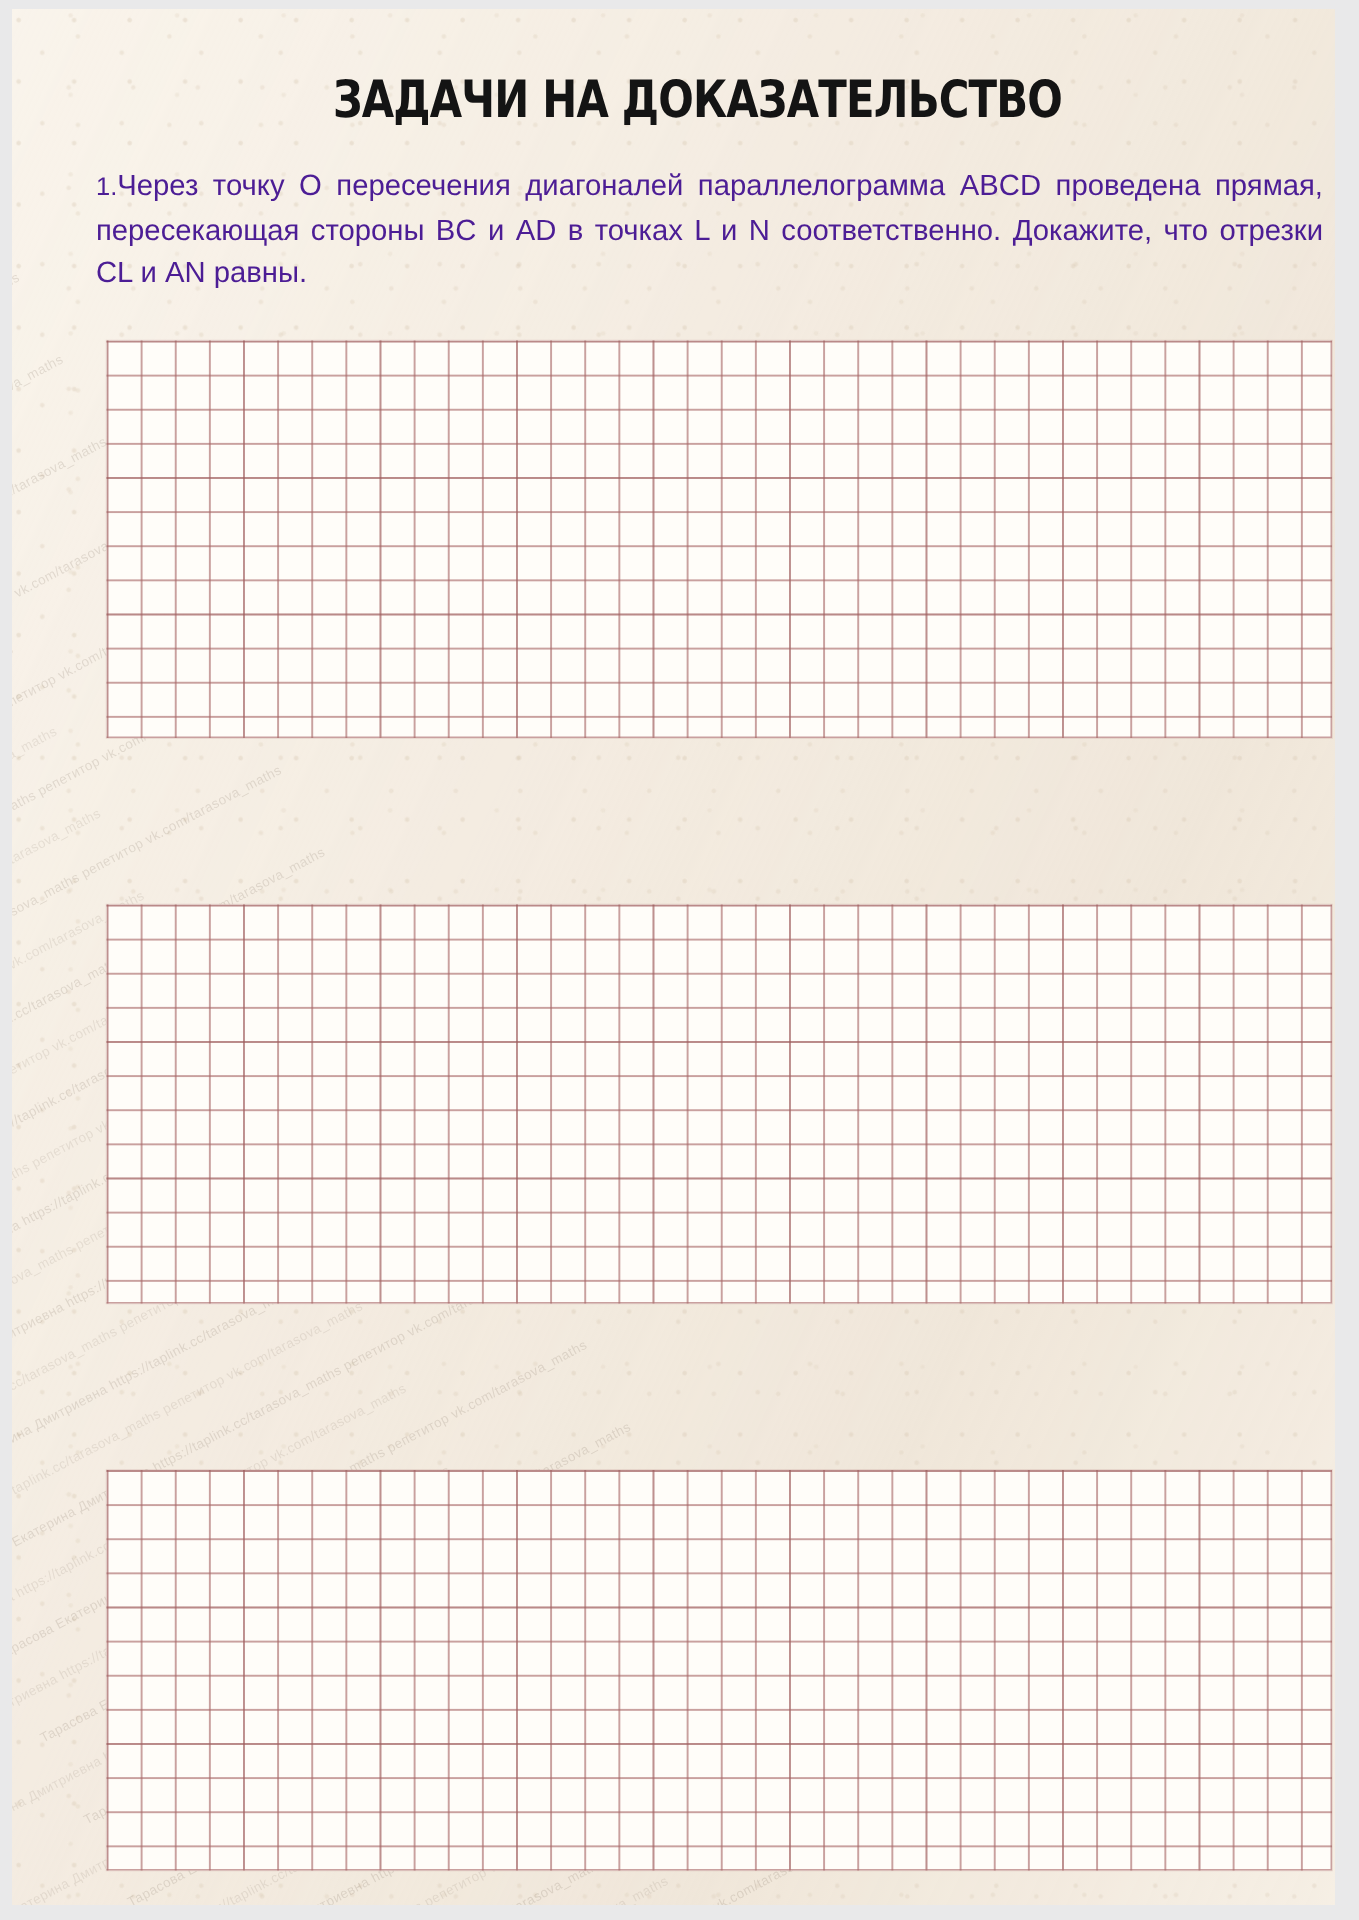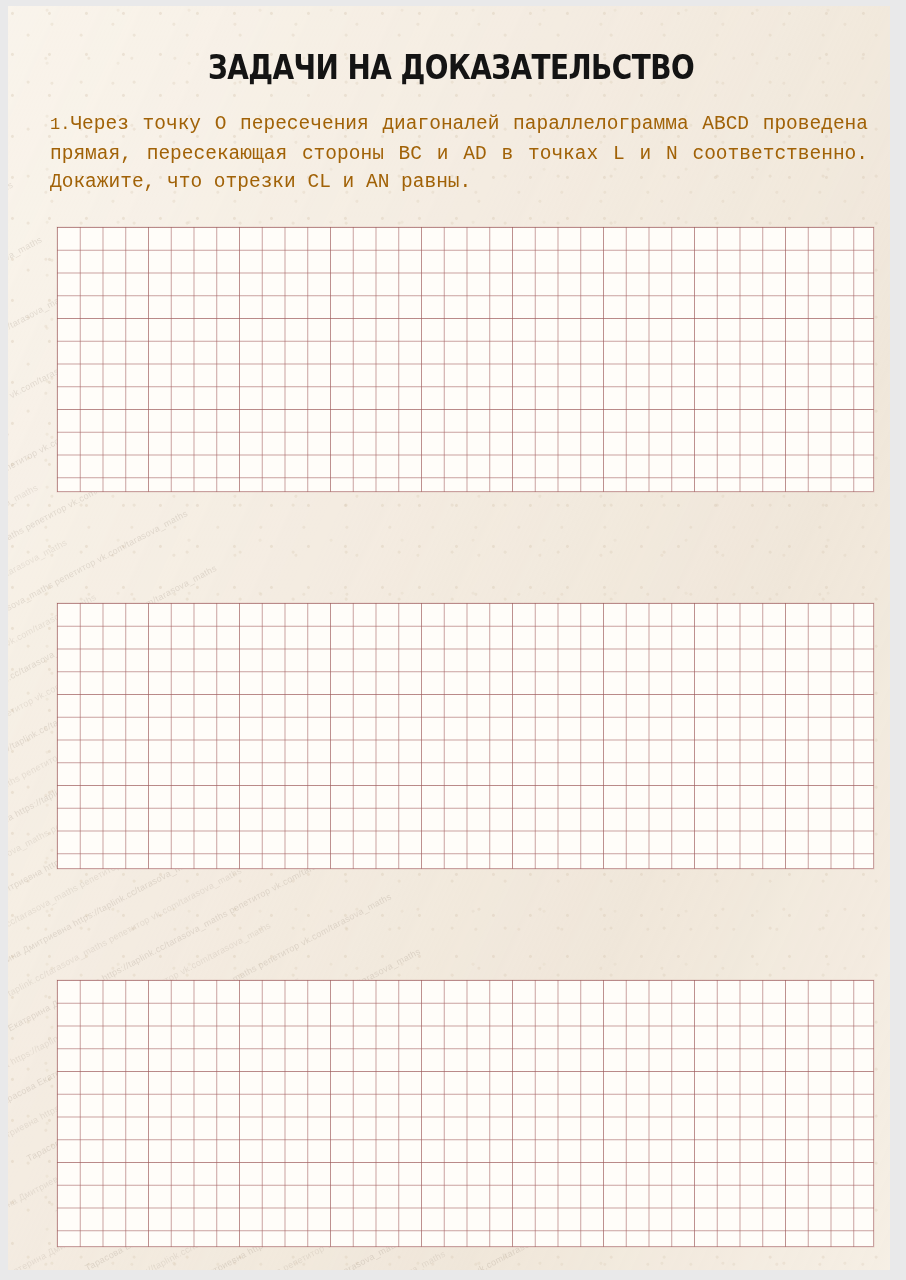--- a/index.html
+++ b/index.html
@@ -70,21 +70,21 @@
     user-select: none;
   }
   .wm-layer.b {
     transform: rotate(-28deg) translateY(31px) translateX(-120px);
     opacity: 0.12;
   }
   .wm-row { display: block; }
 
   #content {
     position: absolute;
-    left: 2px;
+    left: 16px;
     top: 0;
     width: 882px;
     height: 1264px;
   }
 
   .title {
     position: absolute;
     left: 0;
     top: 41px;
     width: 882px;
@@ -95,24 +95,24 @@
     letter-spacing: -0.6px;
     color: #141414;
     transform: scaleX(0.93) scaleY(1.14);
     transform-origin: center top;
   }
 
   .problem {
     position: absolute;
     left: 40px;
     width: 818px;
-    font-family: Liberation Mono, monospace;
+    font-family: Liberation Sans, sans-serif;
     font-size: 19.5px;
     line-height: 28.5px;
-    color: #a16207;
+    color: #4c1d95;
     text-align: justify;
   }
   .problem .num {
     font-size: 17px;
   }
   .p1 { top: 104px; }
   .p2 { top: 515px; text-align: left; }
   .p3 { top: 890px; text-align: left; }
 
   .grid {

